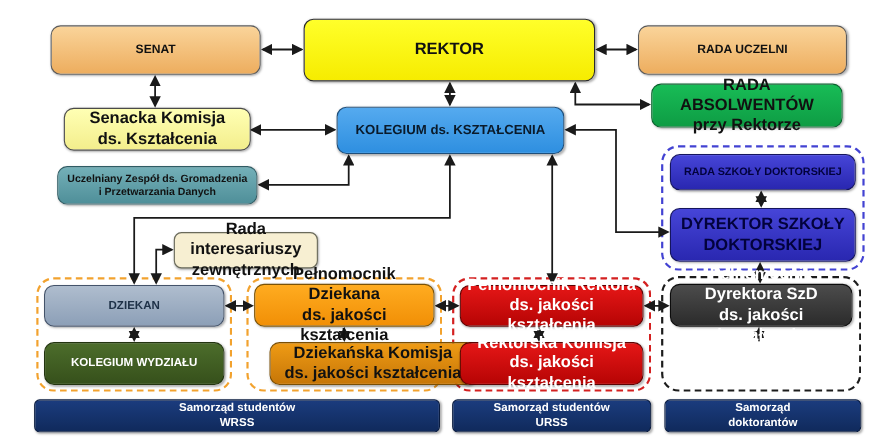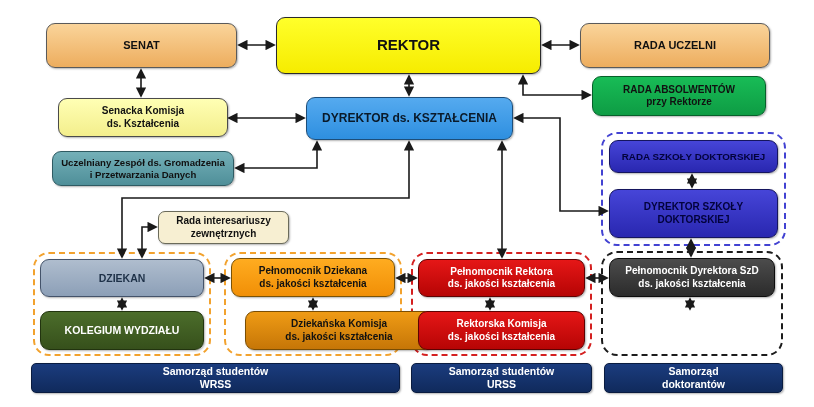--- a/index.html
+++ b/index.html
@@ -4,21 +4,21 @@
 <style>
   html,body{margin:0;padding:0;background:#ffffff;}
   #stage{
     position:relative;width:814px;height:407px;background:#ffffff;
     font-family:"Liberation Sans",sans-serif;overflow:hidden;
   }
   #wires{position:absolute;left:0;top:0;width:814px;height:407px;pointer-events:none;}
   .box{
     position:absolute;box-sizing:border-box;display:flex;align-items:center;justify-content:center;
     text-align:center;border-radius:9px;border:1px solid #3a3a3a;font-weight:bold;
-    white-space:pre-line;padding:2px 5px;line-height:1.22;font-size:10px;color:#111;
+    white-space:pre-line;padding:2px 5px;line-height:1.22;font-size:15px;color:#111;
     box-shadow:1px 1px 2px rgba(0,0,0,.30);
   }
   .grp{position:absolute;box-sizing:border-box;border-radius:16px;background:transparent;}
 
   
   .peach{background:linear-gradient(#FAD49A,#EDAD5E);border-color:#5a5a5a;}
   .yellow{background:linear-gradient(#FFFF2A,#F6EC00);border-color:#2a2a2a;}
   .paleyellow{background:linear-gradient(#FFFFB4,#F3EE8C);border-color:#4a4a4a;}
   .blue{background:linear-gradient(#55AAEF,#2E8FE0);border-color:#1d4e7a;color:#0a1a2a;}
   .teal{background:linear-gradient(#74B0B8,#4F8F99);border-color:#2f5b63;}
@@ -102,21 +102,21 @@
     </g>
   </svg>
 
   <div class="box peach" id="n-senat">SENAT</div>
   <div class="box yellow" id="n-rektor">REKTOR</div>
   <div class="box peach" id="n-rada-uczelni">RADA UCZELNI</div>
   <div class="box green" id="n-rada-absolwentow">RADA ABSOLWENTÓW
 przy Rektorze</div>
   <div class="box paleyellow" id="n-senacka">Senacka Komisja
 ds. Kształcenia</div>
-  <div class="box blue" id="n-prorektor">DYREKTOR ds. KSZTAŁCENIA</div>
+  <div class="box blue" id="n-prorektor">KOLEGIUM ds. KSZTAŁCENIA</div>
   <div class="box teal" id="n-uczelniany">Uczelniany Zespół ds. Gromadzenia
 i Przetwarzania Danych</div>
   <div class="box indigo" id="n-rada-szkoly">RADA SZKOŁY DOKTORSKIEJ</div>
   <div class="box indigo" id="n-dyrektor">DYREKTOR SZKOŁY
 DOKTORSKIEJ</div>
   <div class="box cream" id="n-interesariusze">Rada interesariuszy
 zewnętrznych</div>
   <div class="box slate" id="n-dziekan">DZIEKAN</div>
   <div class="box dgreen" id="n-kolegium">KOLEGIUM WYDZIAŁU</div>
   <div class="box orange" id="n-peln-dziekana">Pełnomocnik Dziekana

